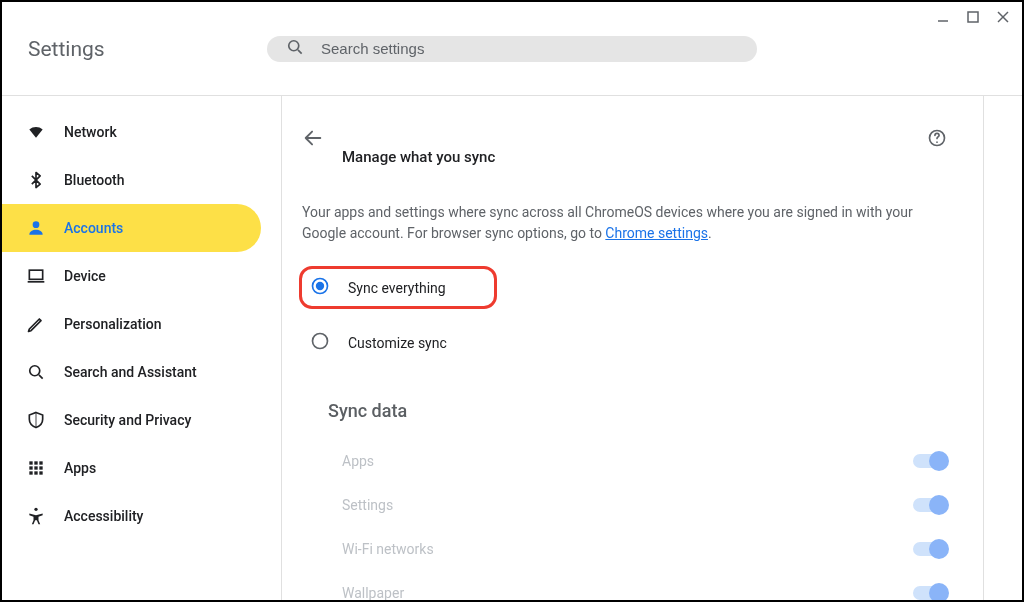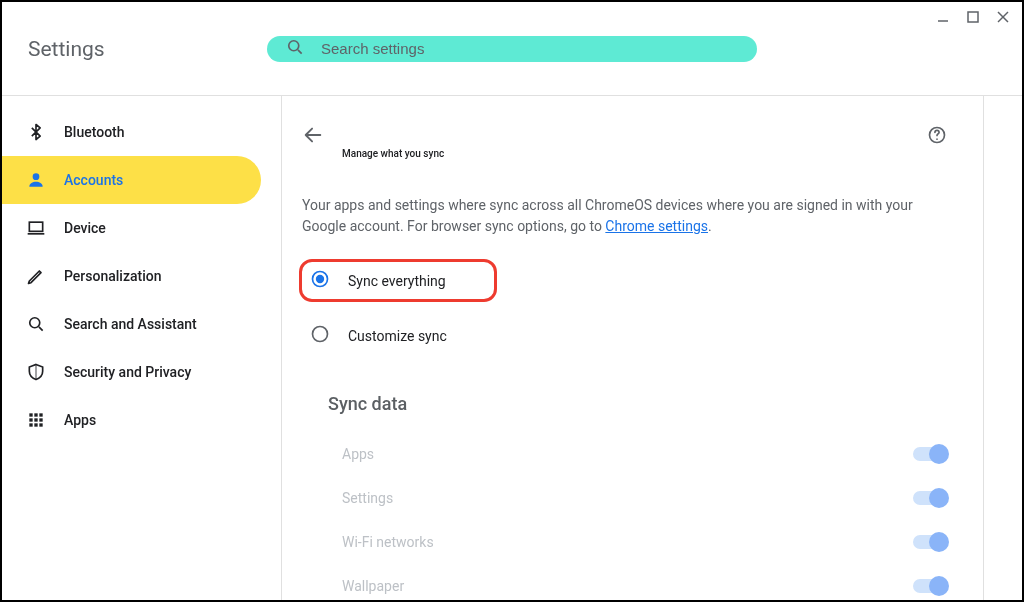--- a/index.html
+++ b/index.html
@@ -44,21 +44,21 @@
       padding-left: 6px;
     }
     .search-bar {
       margin-left: auto;
       margin-right: auto;
       position: absolute;
       left: 50%;
       transform: translateX(-50%);
       width: 490px;
       height: 26px;
-      background: #5eead4;
+      background: #e5e5e5;
       border-radius: 50px;
       display: flex;
       align-items: center;
       padding: 12px 18px;
       gap: 16px;
     }
     .search-bar input {
       border: none;
       background: transparent;
       outline: none;
@@ -111,21 +111,21 @@
       display: flex;
       align-items: center;
       gap: 18px;
       margin-bottom: 36px;
     }
     .back-btn {
       cursor: pointer;
       color: #5f6368;
     }
     .page-title {
-      font-size: 10px;
+      font-size: 15px;
       font-weight: 500;
       color: #202124;
       margin-top: 34px;
     }
     .help-btn {
       margin-left: auto;
       cursor: pointer;
       color: #5f6368;
     }
     .desc {
@@ -220,20 +220,28 @@
         </svg>
     </span>
     <input type="text" placeholder="Search settings" style="">
   </div>
 </div>
 
 <div class="content-wrap">
   <div class="sidebar">
     <div class="sidebar-item">
       <span class="icon">
+        <svg width="20" height="20" viewBox="0 0 24 24">
+            <path d="M12 19l8-10c-4.5-4-11.5-4-16 0l8 10z" fill="#202124"></path>
+          </svg>
+      </span>
+      <span>Network</span>
+    </div>
+    <div class="sidebar-item">
+      <span class="icon">
         <svg width="20" height="20" viewBox="0 0 24 24" fill="none">
             <path d="M7 7l10 10-5 4V3l5 4L7 17" stroke="#202124" stroke-width="2" stroke-linejoin="round"></path>
           </svg>
       </span>
       <span>Bluetooth</span>
     </div>
     <div class="sidebar-item active">
       <span class="icon">
         <svg width="20" height="20" viewBox="0 0 24 24">
             <circle cx="12" cy="8" r="4" fill="#1a73e8"></circle>
@@ -286,20 +294,29 @@
             <rect x="4" y="10" width="4" height="4"></rect>
             <rect x="10" y="10" width="4" height="4"></rect>
             <rect x="16" y="10" width="4" height="4"></rect>
             <rect x="4" y="16" width="4" height="4"></rect>
             <rect x="10" y="16" width="4" height="4"></rect>
             <rect x="16" y="16" width="4" height="4"></rect>
           </svg>
       </span>
       <span>Apps</span>
     </div>
+    <div class="sidebar-item">
+      <span class="icon">
+        <svg width="20" height="20" viewBox="0 0 24 24" fill="#202124">
+            <circle cx="12" cy="4" r="2"></circle>
+            <path d="M4 9l8 2 8-2v2l-5 2v4l2 5h-2l-2-5h-2l-2 5H7l2-5v-4L4 11V9z"></path>
+          </svg>
+      </span>
+      <span>Accessibility</span>
+    </div>
   </div>
 
   <div class="main">
     <div class="page-head">
       <span class="back-btn">
         <svg width="22" height="22" viewBox="0 0 24 24" fill="none">
             <path d="M20 12H4m0 0l7-7m-7 7l7 7" stroke="#5f6368" stroke-width="2" stroke-linecap="round" stroke-linejoin="round"></path>
           </svg>
       </span>
       <div class="page-title">Manage what you sync</div>

